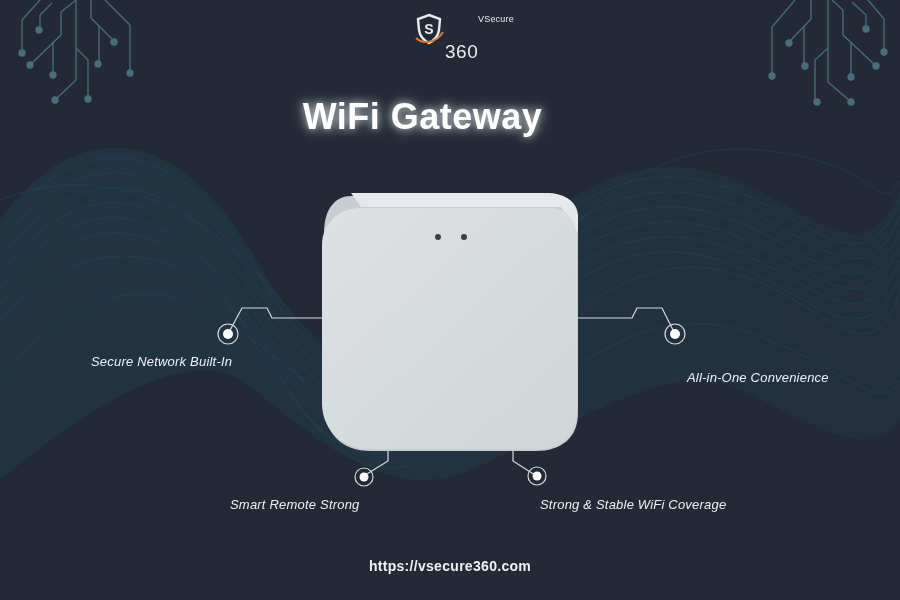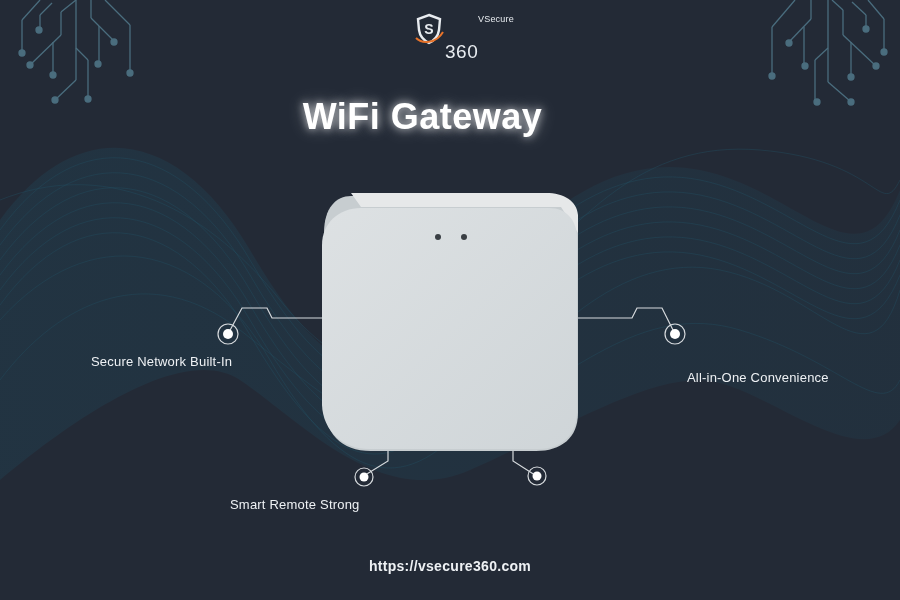--- a/index.html
+++ b/index.html
@@ -24,21 +24,21 @@
     position: absolute; left: 0; width: 809px; top: 96px; text-align: center;
     font-size: 36px; font-weight: bold; color: #ffffff;
     text-shadow: 0 0 8px rgba(255,255,255,0.75), 0 0 18px rgba(255,255,255,0.35);
     letter-spacing: 0.5px;
     margin-left: 18px;
   }
   .device {
     position: absolute; left: 321px; top: 193px; width: 259px; height: 262px;
   }
   .feature-label {
-    position: absolute; font-size: 13px; color: #eef1f4; white-space: nowrap; letter-spacing: 0.2px;
+    position: absolute; font-size: 13px; color: #eef1f4; white-space: nowrap; letter-spacing: 0.2px; font-style: italic;
   }
   .url {
     position: absolute; left: 0; width: 900px; top: 558px; text-align: center;
     font-size: 14px; font-weight: bold; color: #eef1f4; letter-spacing: 0.3px;
   }
 </style>
 </head>
 <body>
 
 <div class="stage">
@@ -162,15 +162,16 @@
     <path d="M30 3 L225 3 C245 3 257 13 257 30 L257 220 C257 245 240 258 215 258 L50 258 C20 258 3 240 3 210 L3 40 C3 15 15 3 30 3 Z" fill="#c7cdd0"></path>
     <path d="M30 0 L225 0 C243 0 256 8 257 22 L257 40 L240 14 L40 14 Z" fill="#e6e8e9"></path>
     <path d="M40 15 L228 15 C246 15 256 28 256 45 L256 218 C256 242 240 256 218 256 L48 256 C22 256 2 238 1 212 L1 52 C1 30 18 15 40 15 Z" fill="url(#devFace)"></path>
     <circle cx="117" cy="44" r="3" fill="#3a3f44"></circle>
     <circle cx="143" cy="44" r="3" fill="#3a3f44"></circle>
   </svg>
 
   <div class="feature-label" style="left:91px; top:354px;">Secure Network Built-In</div>
   <div class="feature-label" style="left:687px; top:370px;">All-in-One Convenience</div>
   <div class="feature-label" style="left:230px; top:497px;">Smart Remote Strong</div>
+  <div class="feature-label" style="left:540px; top:497px;">Strong &amp; Stable WiFi Coverage</div>
 
   <div class="url">https://vsecure360.com</div>
 </div>
 
 </body></html>

